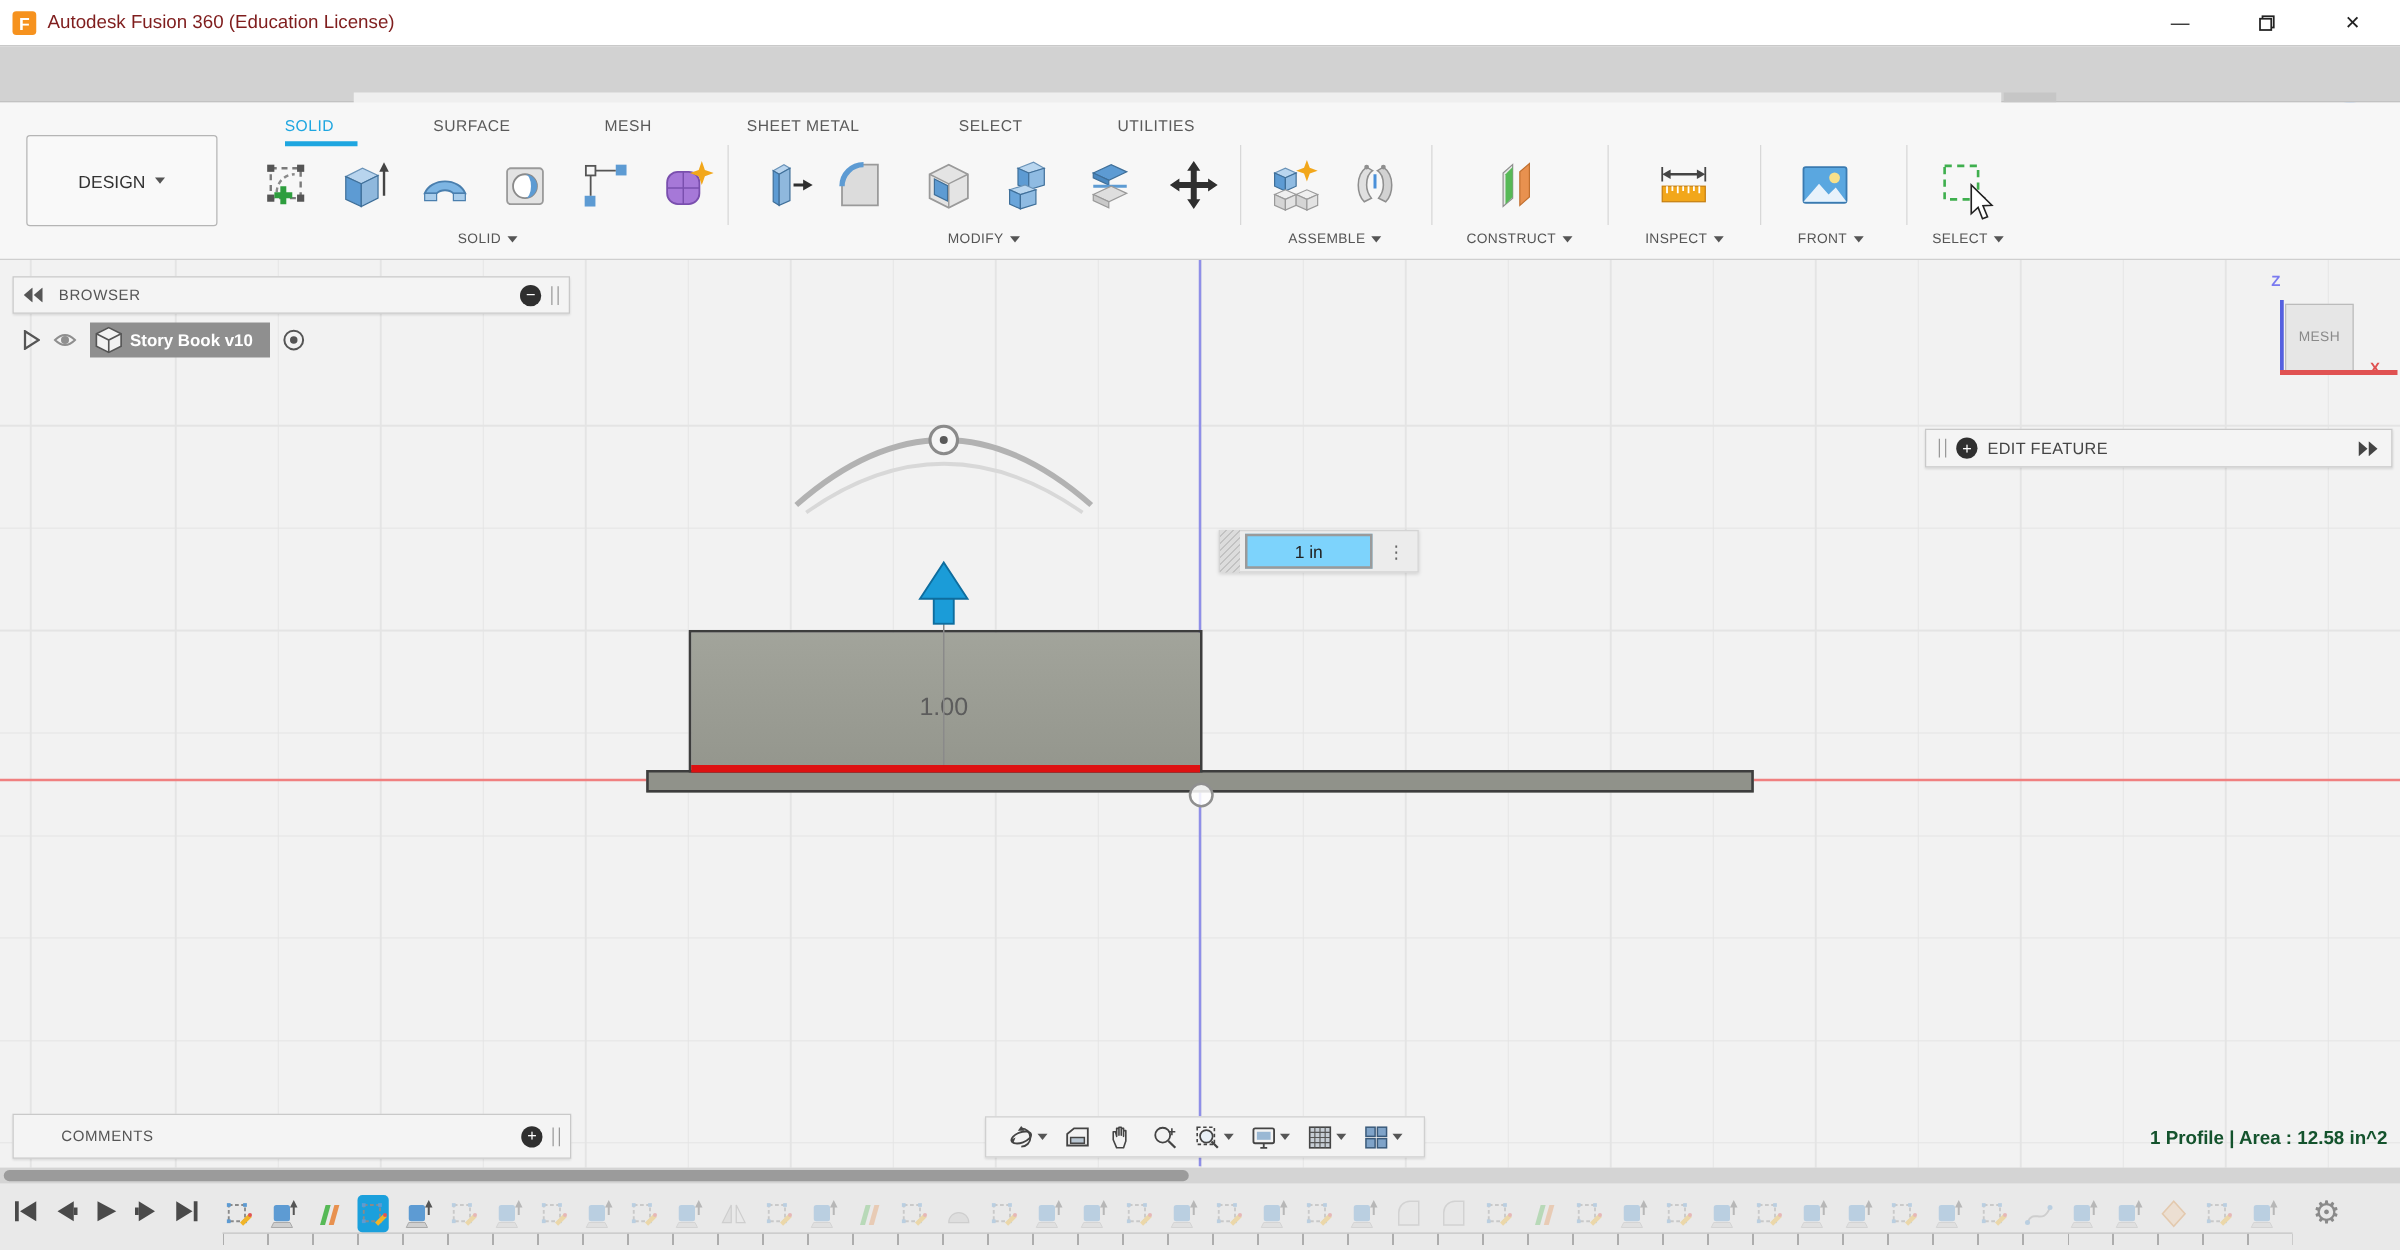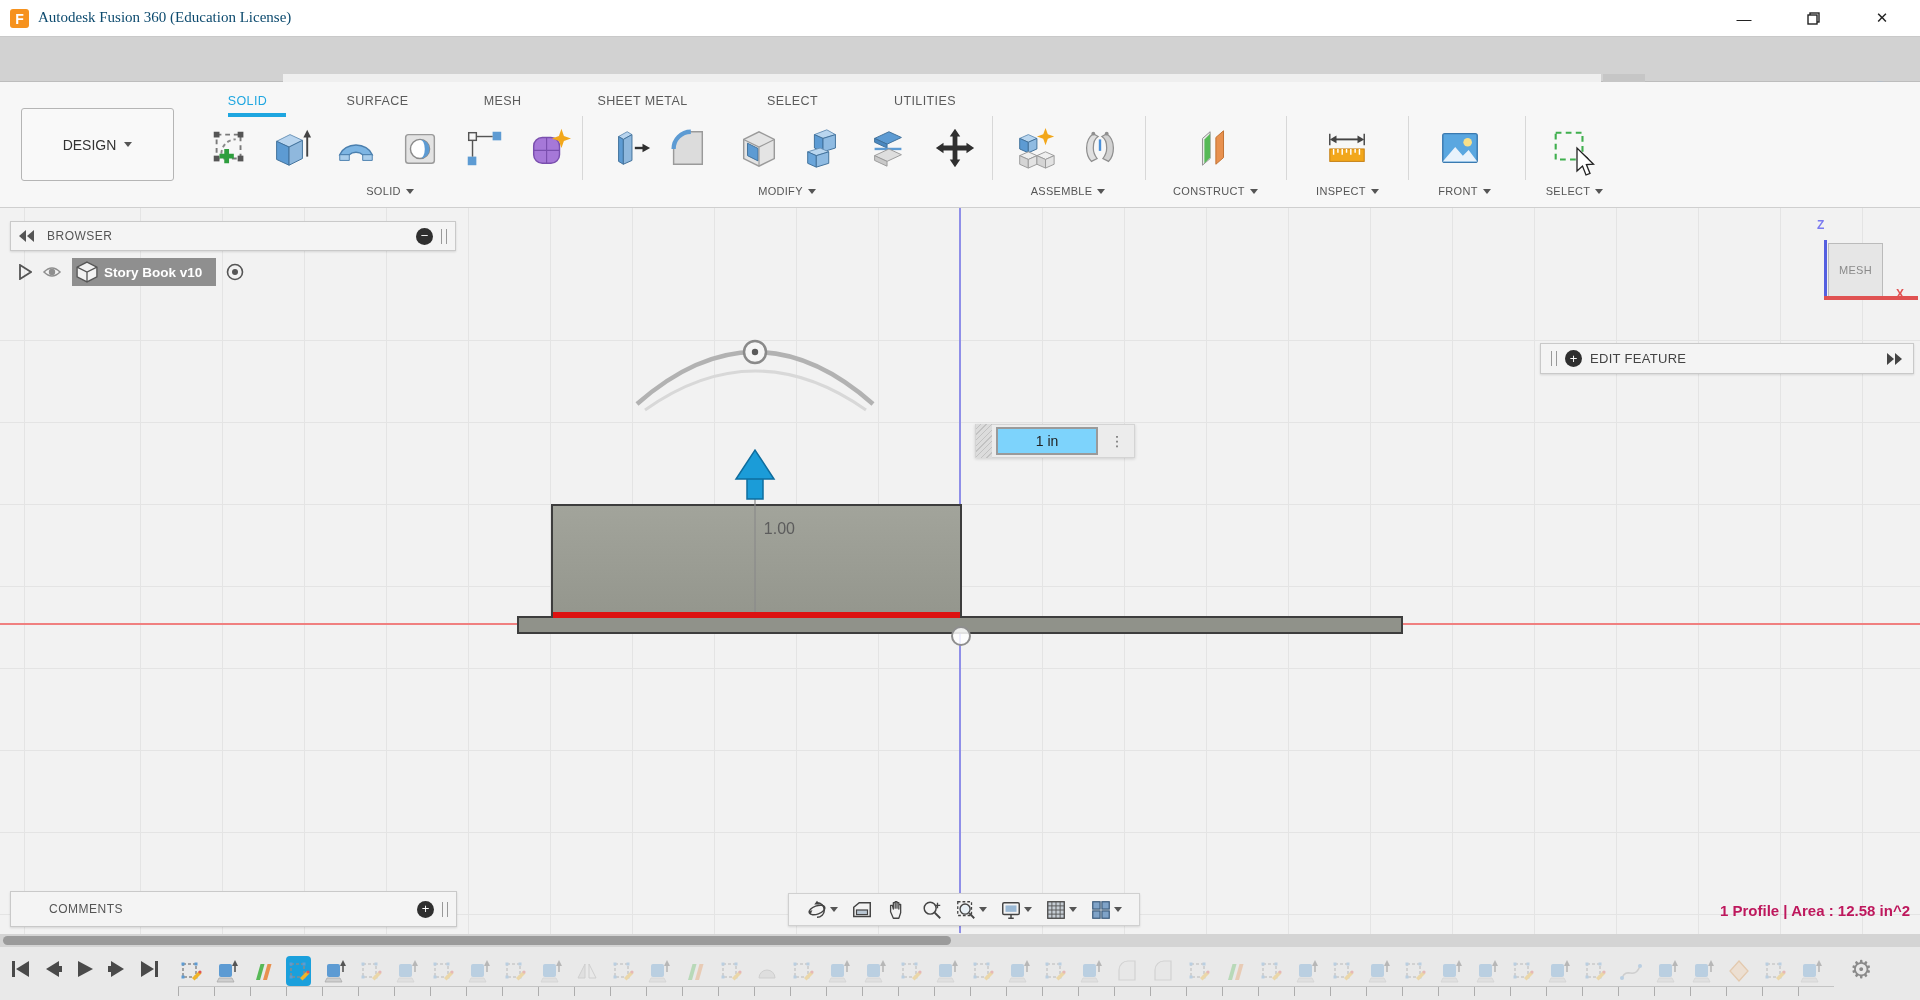--- a/index.html
+++ b/index.html
@@ -3,21 +3,21 @@
 <meta charset="utf-8">
 <style>
   * { margin:0; padding:0; box-sizing:border-box; }
   html,body { width:1920px; height:1000px; overflow:hidden; font-family:"Liberation Sans", sans-serif; background:#f2f2f2; }
   .abs { position:absolute; }
   #stage { position:relative; width:1920px; height:1000px; background:#fff; }
 
   
   #titlebar { left:0; top:0; width:1920px; height:37px; background:#ffffff; border-bottom:1px solid #c9c9c9; }
   #fusion-logo { left:10px; top:9px; width:19px; height:19px; background:#f6921e; border-radius:3px; color:#fff; font-weight:bold; font-size:14px; display:flex; align-items:center; justify-content:center; }
-  #window-title { left:38px; top:9px; font-size:15px; color:#0c4a6e;font-family:Liberation Serif, serif; }
+  #window-title { left:38px; top:9px; font-size:15px; color:#7f1d1d; }
   .win-ctl { top:0; width:50px; height:36px; display:flex; align-items:center; justify-content:center; color:#222; font-size:15px; cursor:default; }
   #win-min{left:1719px;} #win-max{left:1788px;} #win-close{left:1857px;}
 
   
   #app-toolbar { left:0; top:37px; width:1920px; height:45px; background:#d2d2d2; border-bottom:1px solid #bdbdbd; }
   .qat-btn { top:46px; height:28px; display:flex; align-items:center; justify-content:center; }
   .caret { width:0; height:0; border-left:4px solid transparent; border-right:4px solid transparent; border-top:5px solid #555; }
   .caret.dim { border-top-color:#9f9f9f; }
   #tab-strip { left:283px; top:37px; width:1318px; height:45px; background:#efefef; display:flex; align-items:center; justify-content:center; }
   #doc-tab-label { display:flex; align-items:center; gap:8px; font-size:15px; color:#3c3c3c; }
@@ -40,21 +40,21 @@
   #canvas { left:0; top:208px; width:1920px; height:726px; background:
       repeating-linear-gradient(to right, transparent 0 81px, #e4e4e4 81px 82px),
       repeating-linear-gradient(to bottom, transparent 0 81px, #e4e4e4 81px 82px),
       #f2f2f2;
       background-position:59px 51px,59px 51px,0 0; }
   #x-axis { left:0; top:623px; width:1920px; height:2px; background:#f08080; }
   #z-axis { left:959px; top:208px; width:2px; height:725px; background:#8f8fe8; }
   #base-slab { left:517px; top:616px; width:886px; height:18px; background:#90928a; border:2px solid #3d3d3d; }
   #extruded-body { left:551px; top:504px; width:411px; height:114px; background:linear-gradient(#a2a49b,#94968d); border:2px solid #3d3d3d; }
   #profile-line { left:553px; top:612px; width:407px; height:6px; background:#dd1111; }
-  #dim-label { left:715px; top:520px; width:80px; text-align:right; font-size:16px; color:#5c5c5c; }
+  #dim-label { left:715px; top:555px; width:80px; text-align:center; font-size:20px; color:#5c5c5c; }
 
   
   #dim-input-group { left:975px; top:424px; width:160px; height:34px; background:#ececec; border:1px solid #d4d4d4; display:flex; align-items:center; box-shadow:0 1px 3px rgba(0,0,0,.15); }
   #dim-grip { width:16px; height:34px; background:repeating-linear-gradient(135deg,#dcdcdc 0 3px,#c2c2c2 3px 4px); }
   #dim-input { width:102px; height:28px; margin-left:4px; border:2px solid #9a9a9a; background:#7dd3fc; text-align:center; font-size:14px; font-family:"Liberation Sans",sans-serif; color:#222; }
   #dim-menu { margin-left:12px; color:#666; font-size:14px; line-height:6px; letter-spacing:0; }
 
   
   .panel-bar { background:#f4f4f4; border:1px solid #c9c9c9; box-shadow:0 1px 2px rgba(0,0,0,.12); display:flex; align-items:center; }
   #browser-header { left:10px; top:221px; width:446px; height:30px; }
@@ -76,21 +76,21 @@
   #edit-feature-bar { left:1540px; top:343px; width:374px; height:31px; gap:8px; padding:0 10px; }
   #edit-feature-title { font-size:13px; color:#444; letter-spacing:.3px; }
   #ef-flyout { margin-left:auto; display:flex; }
 
   
   #comments-bar { left:10px; top:891px; width:447px; height:36px; }
   #comments-title { font-size:12px; letter-spacing:.5px; color:#555; margin-left:38px; }
   #navbar { left:788px; top:893px; width:352px; height:33px; background:#f3f3f3; border:1px solid #d0d0d0; box-shadow:0 1px 2px rgba(0,0,0,.12); display:flex; align-items:center; justify-content:space-evenly; padding:0 4px; }
   .nav-ic { display:flex; align-items:center; gap:2px; }
   .nav-ic svg { width:22px; height:22px; }
-  #status-text { left:1620px; top:902px; width:290px; text-align:right; font-size:15px; font-weight:bold; color:#be185d; }
+  #status-text { left:1620px; top:902px; width:290px; text-align:right; font-size:15px; font-weight:bold; color:#14532d; }
 
   
   #tl-scroll-track { left:0; top:934px; width:1920px; height:13px; background:#d4d4d4; }
   #tl-scroll-thumb { left:3px; top:936px; width:948px; height:9px; background:#9b9b9b; border-radius:5px; }
 
   
   #timeline { left:0; top:947px; width:1920px; height:53px; background:#e9e9e9; }
   #playback { left:10px; top:11px; display:flex; gap:10px; align-items:center; }
   .pb-btn svg { width:22px; height:22px; }
   #timeline-features { left:178px; top:9px; display:flex; position:absolute; }

